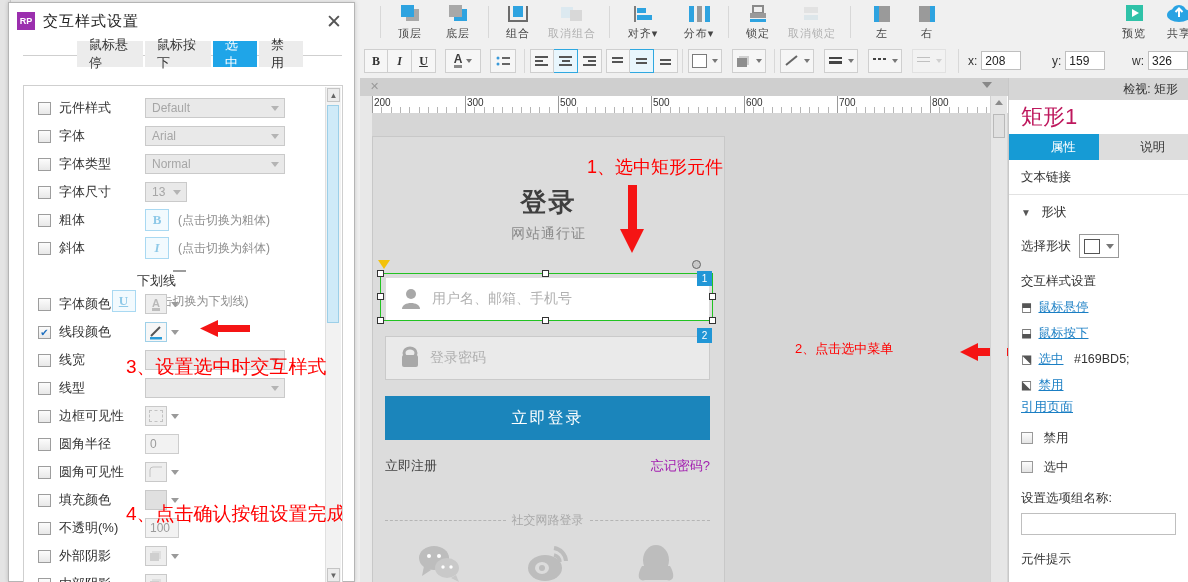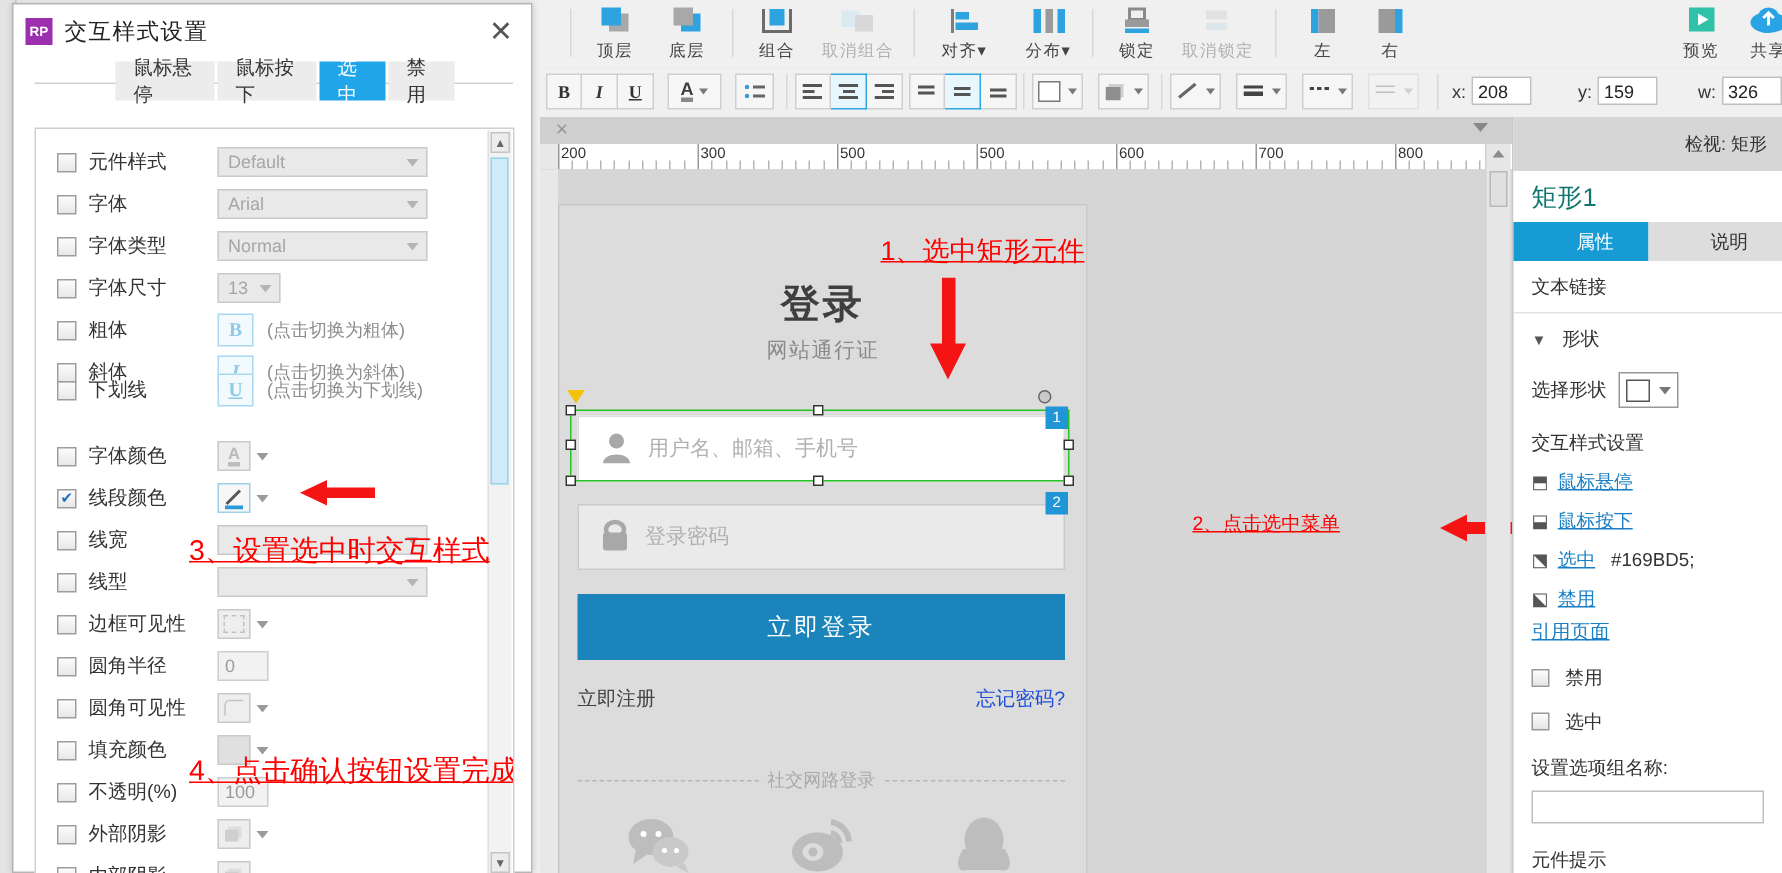--- a/index.html
+++ b/index.html
@@ -47,45 +47,45 @@
   .mockTitle{position:absolute;left:0;top:48px;width:100%;text-align:center;font-size:26px;font-weight:bold;color:#3f3f3f;letter-spacing:2px;}
   .mockSub{position:absolute;left:0;top:88px;width:100%;text-align:center;font-size:14px;color:#8a8a8a;letter-spacing:1px;}
   .fieldbox{position:absolute;left:12px;width:325px;height:44px;background:#eaeaea;border:1px solid #cacaca;box-sizing:border-box;
             display:flex;align-items:center;}
   .fieldbox.white{background:#fff;border-color:#ddd;}
   .fieldbox .ph{color:#b0b0b0;font-size:14px;}
   .loginbtn{position:absolute;left:12px;width:325px;height:44px;background:#1b85bb;color:#fff;display:flex;align-items:center;
             justify-content:center;font-size:16px;letter-spacing:2px;}
   .linkrow{position:absolute;left:12px;width:325px;display:flex;justify-content:space-between;font-size:13px;}
   .linkrow .l{color:#444;}
-  .linkrow .r{color:#1d4ed8;margin-left:23px;}
+  .linkrow .r{color:#a21caf;margin-left:23px;}
   .divline{position:absolute;left:12px;width:325px;display:flex;align-items:center;color:#a9a9a9;font-size:12px;}
   .divline .dash{flex:1;border-top:1px dashed #b5b5b5;}
   .divline span{padding:0 6px;}
   .socials{position:absolute;left:12px;width:325px;display:flex;justify-content:space-around;}
 
   
   .selbox{position:absolute;border:1px solid #22c322;box-sizing:border-box;}
   .handle{position:absolute;width:7px;height:7px;background:#fff;border:1px solid #333;box-sizing:border-box;}
   .rot{position:absolute;width:9px;height:9px;border:1px solid #666;border-radius:50%;background:#c9c9c9;box-sizing:border-box;}
   .badge{position:absolute;background:#2196d6;color:#fff;font-size:10px;width:15px;height:15px;
          display:flex;align-items:center;justify-content:center;}
   .ylock{position:absolute;width:0;height:0;border-left:6px solid transparent;border-right:6px solid transparent;border-top:9px solid #f3c20a;}
 
   
-  .anno{position:absolute;color:#ff0000;font-size:18px;white-space:nowrap;text-decoration:underline;}
+  .anno{position:absolute;color:#ff0000;font-size:18px;white-space:nowrap;}
   .arrowD{position:absolute;}
   .arrowL{position:absolute;}
 
   
   #vscroll{position:absolute;left:990px;top:96px;width:16px;height:486px;background:#e6e6e6;border-left:1px solid #d2d2d2;}
   #vthumb{position:absolute;left:2px;top:18px;width:12px;height:24px;background:#e0e0e0;border:1px solid #b9b9b9;box-sizing:border-box;}
   #insp{position:absolute;left:1008px;top:78px;width:180px;height:504px;background:#fff;border-left:1px solid #c8c8c8;box-sizing:border-box;}
-  #inspHdr{height:36px;background:#d6d6d6;display:flex;align-items:center;justify-content:flex-end;padding-right:10px;font-size:12px;color:#333;}
-  #inspName{height:34px;display:flex;align-items:center;padding-left:12px;font-size:17px;color:#0f766e;background:#fff;}
+  #inspHdr{height:22px;background:#d6d6d6;display:flex;align-items:center;justify-content:flex-end;padding-right:10px;font-size:12px;color:#333;}
+  #inspName{height:34px;display:flex;align-items:center;padding-left:12px;font-size:22px;color:#be185d;background:#fff;}
   #inspTabs{display:flex;height:26px;}
   #inspTabs .it{flex:1;display:flex;align-items:center;justify-content:center;font-size:12.5px;background:#ddd;color:#333;padding-left:19px;}
   #inspTabs .it.on{background:#169bd5;color:#fff;}
   .ipad{padding:0 12px;}
   .irow{font-size:12.5px;color:#333;}
   .ilink{color:#1b7fc4;text-decoration:underline;cursor:pointer;}
   .ihr{border-top:1px solid #e2e2e2;margin:6px 0;}
   .ccheck{width:12px;height:12px;border:1px solid #9a9a9a;background:linear-gradient(#fdfdfd,#e4e4e4);display:inline-block;
           vertical-align:-2px;margin-right:7px;box-sizing:border-box;}
   .iinput{width:100%;height:22px;border:1px solid #bfbfbf;background:#fff;box-sizing:border-box;}
@@ -721,21 +721,21 @@
           </span>
         </div>
         <div class="prow" style="top: 148px;">
           <span class="pchk"></span>
           <span class="plabel">斜体</span>
           <span class="pctrl">
             <span class="pbtnsm" style="font-style: italic; font-family: &quot;Liberation Serif&quot;, serif; font-weight: bold;">I</span>
             <span class="phint">(点击切换为斜体)</span>
           </span>
         </div>
-        <div class="prow" style="top: 160px;">
+        <div class="prow" style="top: 184px; flex-direction: column;">
           <span class="pchk"></span>
           <span class="plabel">下划线</span>
           <span class="pctrl">
             <span class="pbtnsm" style="text-decoration: underline; font-family: &quot;Liberation Serif&quot;, serif; font-weight: bold;">U</span>
             <span class="phint">(点击切换为下划线)</span>
           </span>
         </div>
         <div class="prow" style="top: 204px;">
           <span class="pchk"></span>
           <span class="plabel">字体颜色</span>

